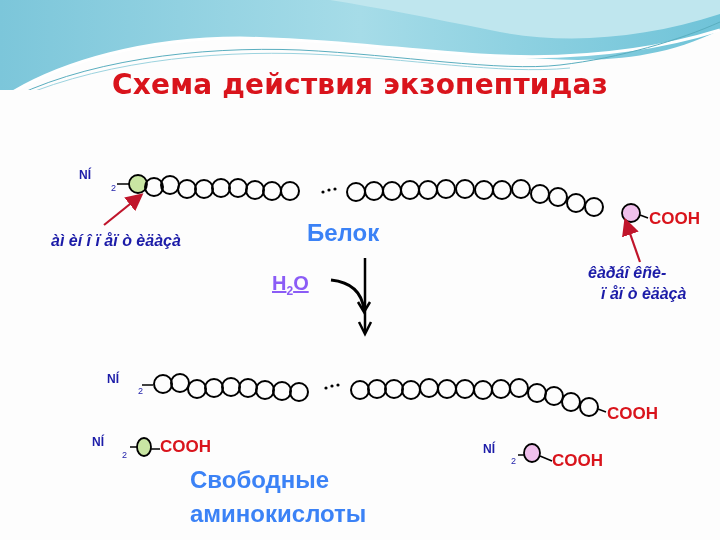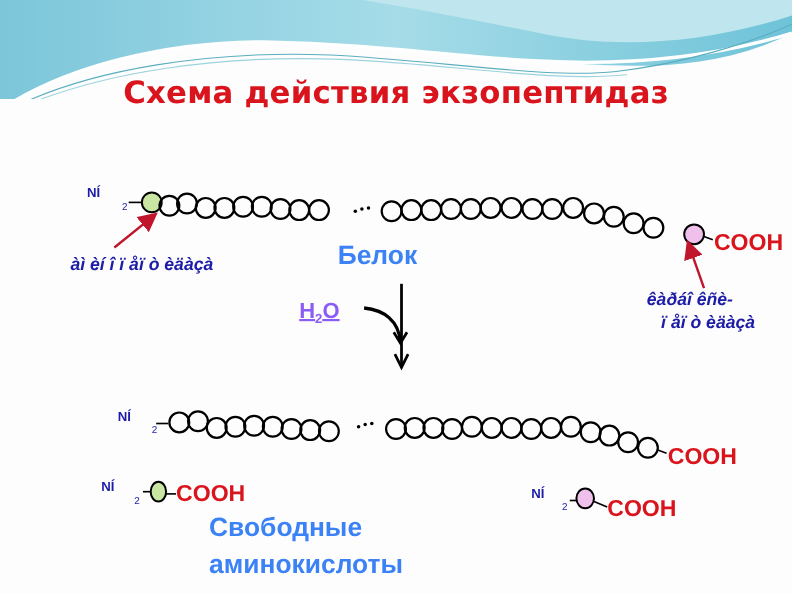--- a/index.html
+++ b/index.html
@@ -3,21 +3,21 @@
 <meta charset="utf-8">
 <style>
   html, body { margin: 0; padding: 0; }
   body { width: 720px; height: 540px; position: relative; overflow: hidden; background: #fdfdfd; font-family: "Liberation Sans", sans-serif; }
   .header-wave { position: absolute; left: 0; top: 0; width: 720px; height: 90px; }
   .title { position: absolute; left: 0; width: 720px; top: 68px; text-align: center; color: #d9141c; font-family: "DejaVu Sans", sans-serif; font-size: 28px; font-weight: bold; letter-spacing: 0.2px; }
   .diagram { position: absolute; left: 0; top: 0; width: 720px; height: 540px; }
   .lbl { position: absolute; white-space: nowrap; }
   .nh { color: #1c1ca8; font-weight: bold; font-size: 12px; }
   .sub { color: #1c1ca8; font-size: 9px; }
-  .cooh { color: #d9141c; font-weight: bold; font-size: 21px; }
+  .cooh { color: #d9141c; font-weight: bold; font-size: 17px; }
   .garble { color: #1c1ca8; font-style: italic; font-size: 16px; font-weight: bold; }
   .green { color: #3b82f6; font-weight: bold; font-size: 24px; font-family: "Liberation Sans", sans-serif; }
   .water { color: #8b5cf6; font-weight: bold; font-size: 20px; text-decoration: underline; }
   .water sub { font-size: 12px; }
 </style>
 </head>
 <body>
 
 <svg class="header-wave" viewBox="0 0 720 90" preserveAspectRatio="none">
   <defs>
@@ -137,21 +137,21 @@
     <line x1="518" y1="455" x2="524" y2="455" stroke-width="1.5"></line>
     <ellipse cx="532" cy="453" rx="8" ry="9" fill="#f0c0ec"></ellipse>
     <line x1="540" y1="456" x2="552" y2="461" stroke-width="1.5"></line>
   </g>
 </svg>
 
 <span class="lbl nh" style="left:79px; top:168px;">NÍ</span>
 <span class="lbl sub" style="left:111px; top:183px;">2</span>
 <span class="lbl cooh" style="left:649px; top:209px;">COOH</span>
 
-<span class="lbl garble" style="left:64px; top:232px;">àì èí î ï åï ò èäàçà</span>
+<span class="lbl garble" style="left:51px; top:232px;">àì èí î ï åï ò èäàçà</span>
 <span class="lbl green" style="left:307px; top:219px;">Белок</span>
 
 <span class="lbl garble" style="left:588px; top:264px;text-align:right;">êàðáî êñè-</span>
 <span class="lbl garble" style="left:601px; top:285px;">ï åï ò èäàçà</span>
 
 <span class="lbl water" style="left:272px; top:272px;"><span>H</span><sub>2</sub><span>O</span></span>
 
 <span class="lbl nh" style="left:107px; top:372px;">NÍ</span>
 <span class="lbl sub" style="left:138px; top:386px;">2</span>
 <span class="lbl cooh" style="left:607px; top:404px;">COOH</span>

